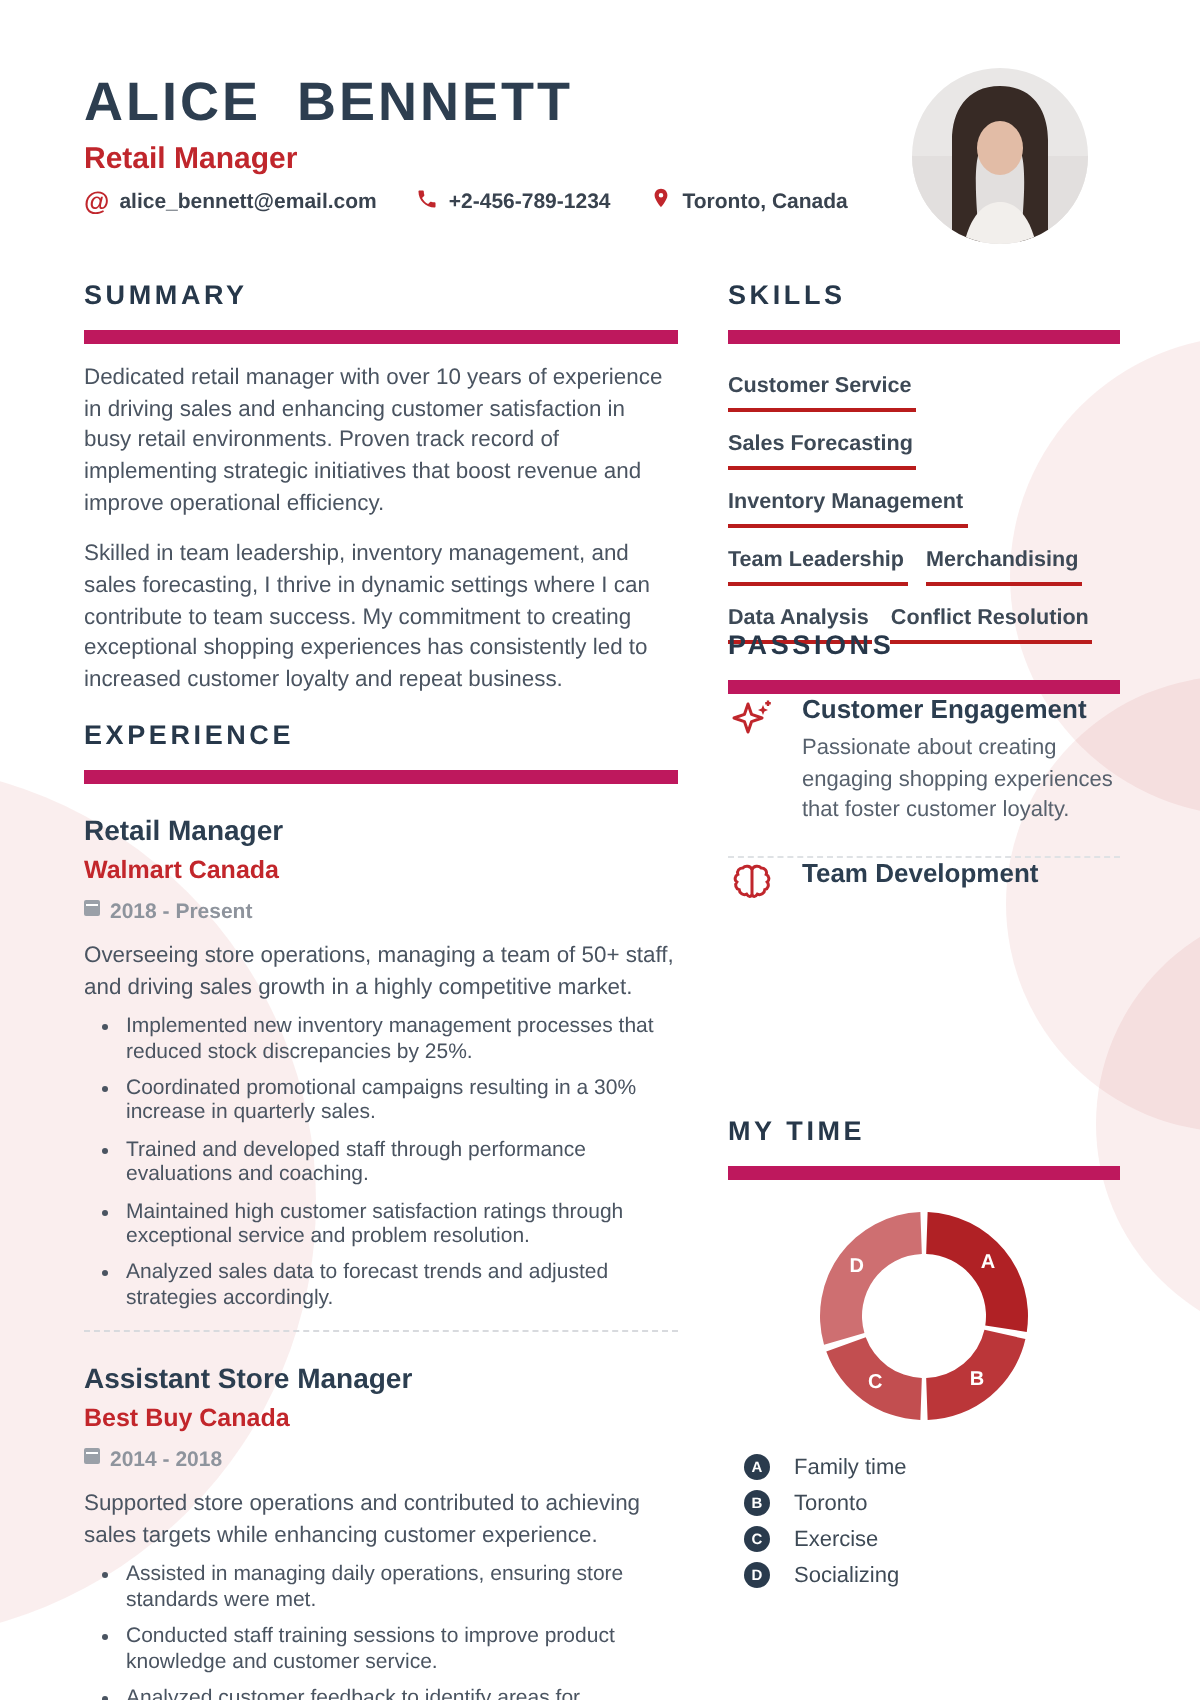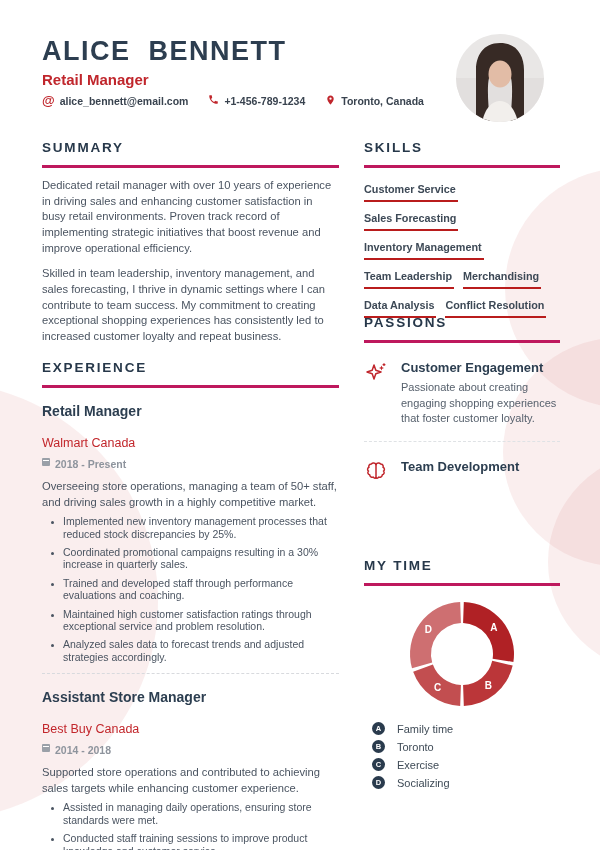--- a/index.html
+++ b/index.html
@@ -13,49 +13,49 @@
         letter-spacing:1.5px;word-spacing:9px;}
   .job-headline{position:absolute;left:42px;top:71px;font-size:15px;font-weight:bold;color:#c0262c;}
   .contact-row{position:absolute;left:42px;top:93px;display:flex;gap:20px;align-items:center;}
   .contact{display:flex;align-items:center;gap:5px;font-size:10.5px;font-weight:bold;color:#39434f;}
   .contact .at{color:#c0262c;font-size:13px;font-weight:bold;}
   .photo{position:absolute;left:456px;top:34px;width:88px;height:88px;border-radius:50%;overflow:hidden;}
 
   
   .section{position:absolute;}
   .sec-head{font-size:13.5px;font-weight:bold;color:#27384a;letter-spacing:1.8px;
-            padding-bottom:10px;border-bottom:3px solid #be185d;}
+            padding-bottom:10px;border-bottom:7px solid #be185d;}
   .col-left{left:42px;width:297px;}
   .col-right{left:364px;width:196px;}
 
   
   .para{font-size:11.2px;line-height:1.4;color:#4a5461;margin-top:10px;}
   .para:first-of-type{margin-top:16px;}
 
   
   .skills-list{margin-top:15px;display:flex;flex-wrap:wrap;}
   .skill{font-size:10.8px;font-weight:bold;color:#3d4956;border-bottom:2px solid #b91c1c;
          padding:0 2px 5px 0;margin:0 9px 10px 0;white-space:nowrap;}
 
   
   .job{margin-top:15px;}
   .job-title{font-size:14px;font-weight:bold;color:#2c3e50;}
-  .job-company{font-size:12.5px;font-weight:normal;color:#c2262b;margin-top:17px;}
+  .job-company{font-size:12.5px;font-weight:bold;color:#c2262b;margin-top:5px;}
   .job-dates{display:flex;align-items:flex-start;gap:5px;margin-top:8px;
              font-size:10.5px;font-weight:600;color:#8e949d;}
   .cal{width:8px;height:8px;background:#9aa0a8;border-radius:1px;position:relative;}
   .cal:after{content:"";position:absolute;left:1px;right:1px;top:2px;height:1px;background:#fff;}
   .job-intro{font-size:11.2px;line-height:1.4;color:#4a5461;margin-top:9px;}
   .job ul{margin:5px 0 0 0;padding-left:21px;}
   .job li{font-size:10.5px;line-height:1.18;color:#4a5461;margin-bottom:6px;}
   .job li::marker{color:#4a5461;font-size:9px;}
   .job-divider{border-top:1px dashed #d8dade;margin:10px 0 4px 0;}
 
   
-  .passion{display:flex;gap:11px;margin-top:17px;}
+  .passion{display:flex;gap:11px;margin-top:0;}
   .passion-icon{flex:0 0 26px;padding-top:1px;}
   .passion-title{font-size:13px;font-weight:bold;color:#2c3e50;}
   .passion-desc{font-size:11px;line-height:1.42;color:#57616d;margin-top:5px;}
   .passion-divider{border-top:1px dashed #dfe2e5;margin:14px 0 0 0;}
 
   
   .donut-wrap{margin-top:12px;text-align:center;}
   .legend{margin-top:8px;}
   .legend-row{display:flex;align-items:center;gap:12px;margin:0 0 5px 8px;}
   .legend-dot{width:13px;height:13px;border-radius:50%;background:#2a3b4d;color:#fff;
@@ -77,21 +77,21 @@
     <div class="job-headline">Retail Manager</div>
     <div class="contact-row">
       <div class="contact">
         <span class="at">@</span>
         <span>alice_bennett@email.com</span>
       </div>
       <div class="contact">
         <span><svg width="11" height="11" viewBox="0 0 24 24" fill="#c0262c">
               <path d="M6.6 10.8c1.5 2.9 3.7 5.1 6.6 6.6l2.2-2.2c.3-.3.7-.4 1.1-.2 1.2.4 2.5.6 3.8.6.6 0 1 .4 1 1v3.7c0 .6-.4 1-1 1C10.8 21.3 2.7 13.2 2.7 3.7c0-.6.5-1 1-1h3.8c.6 0 1 .4 1 1 0 1.3.2 2.6.6 3.8.1.4 0 .8-.3 1.1l-2.2 2.2z"></path>
             </svg></span>
-        <span>+1-456-789-1234</span>
+        <span>+2-456-789-1234</span>
       </div>
       <div class="contact">
         <span><svg width="11" height="12" viewBox="0 0 24 24" fill="#c0262c">
               <path d="M12 2C8.1 2 5 5.1 5 9c0 5.2 7 13 7 13s7-7.8 7-13c0-3.9-3.1-7-7-7zm0 9.5A2.5 2.5 0 1 1 12 6.5a2.5 2.5 0 0 1 0 5z"></path>
             </svg></span>
         <span>Toronto, Canada</span>
       </div>
     </div>
 
     <div class="photo">

